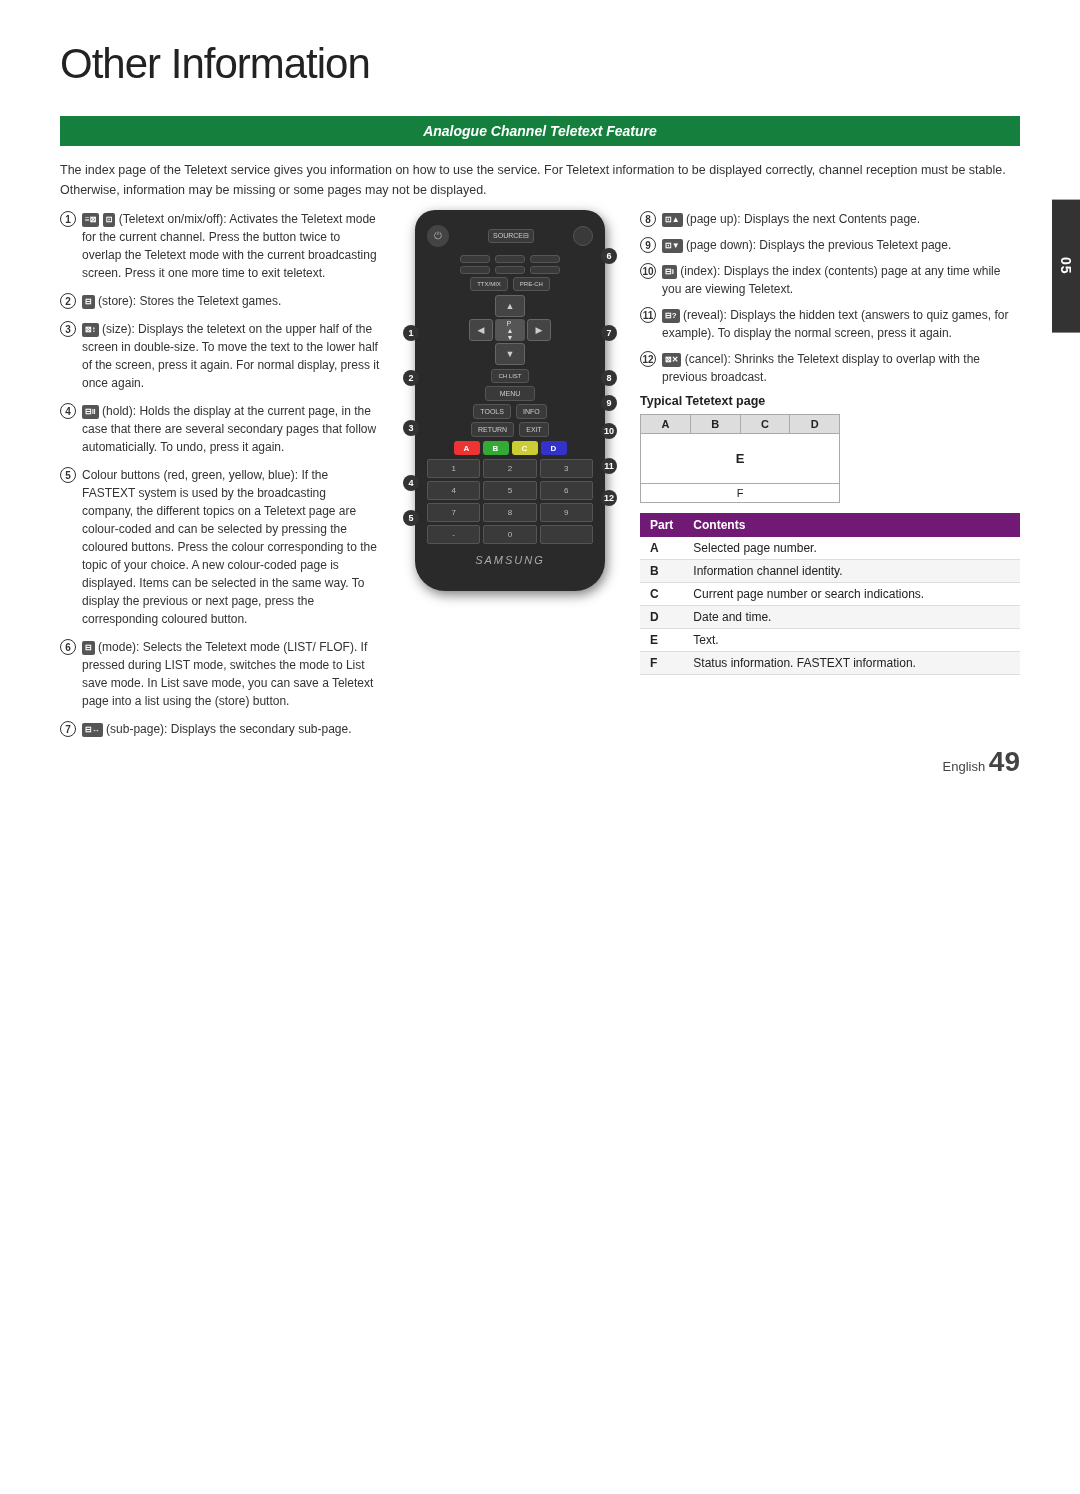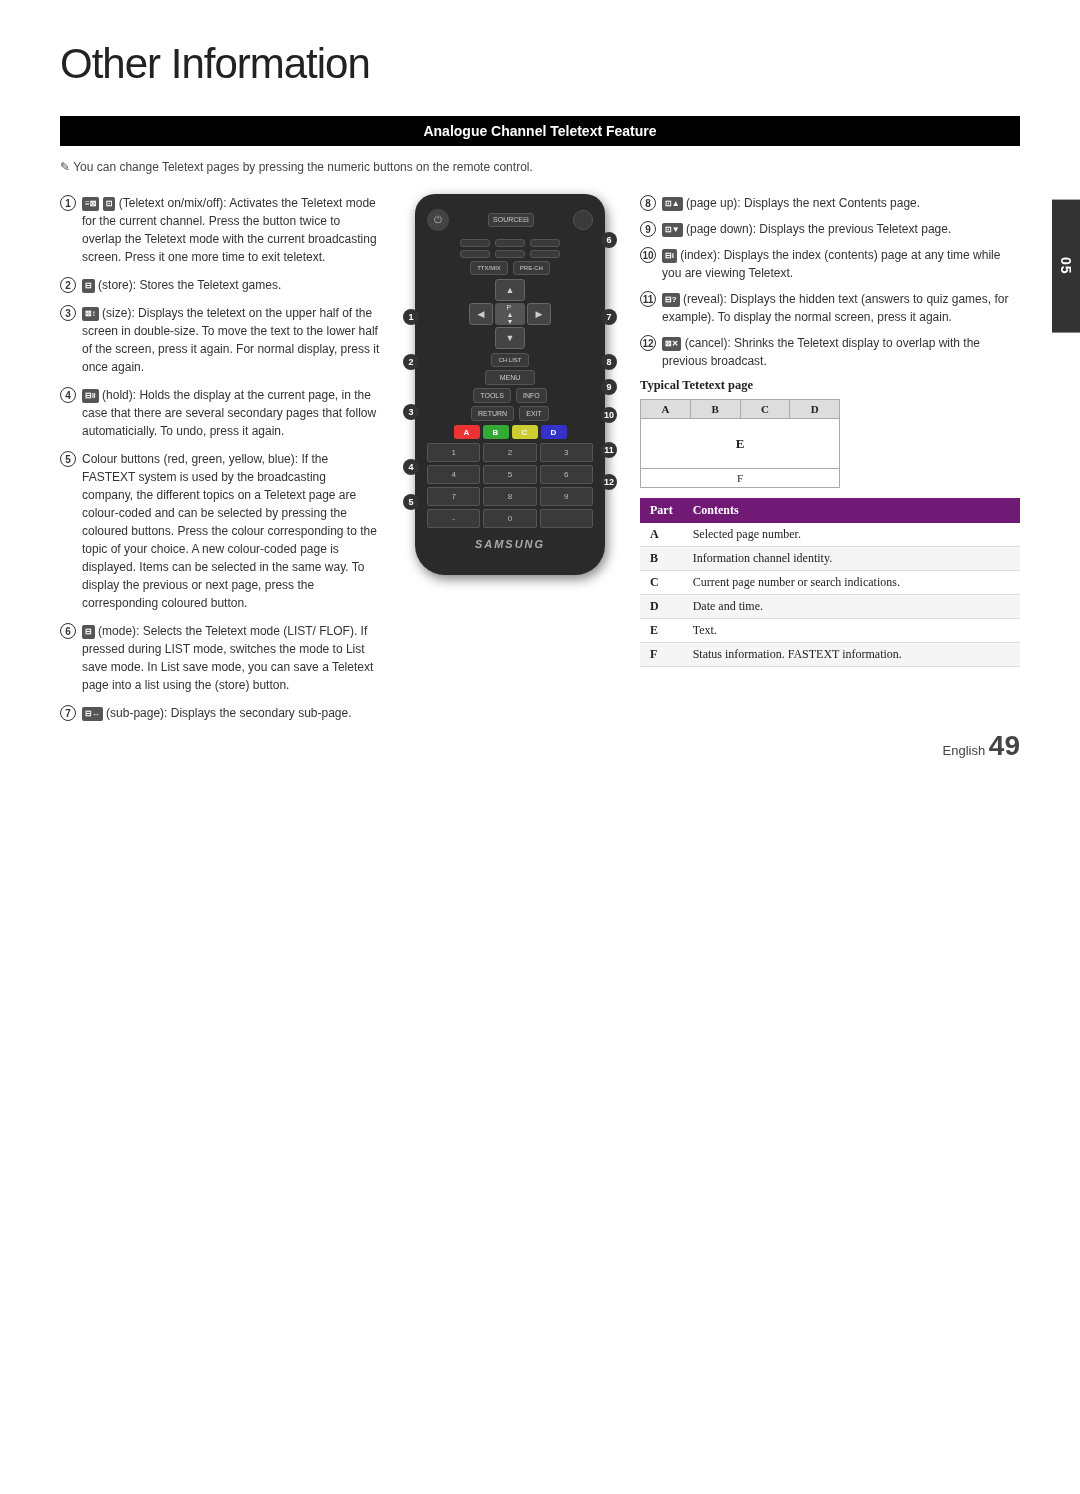--- a/index.html
+++ b/index.html
@@ -20,27 +20,28 @@
 
     .page-title {
       font-size: 42px;
       font-weight: 300;
       color: #222;
       margin-bottom: 28px;
       letter-spacing: -1px;
     }
 
     .section-header {
-      background: #000000;
+      background: #15803d;
       color: #fff;
       text-align: center;
       font-weight: bold;
       font-size: 14px;
       padding: 7px 10px;
       margin-bottom: 14px;
+      font-style: italic;
     }
 
     .intro-text {
       font-size: 12.5px;
       line-height: 1.6;
       color: #333;
       margin-bottom: 8px;
     }
 
     .note-text {
@@ -244,21 +245,21 @@
       font-size: 8px;
       padding: 4px 0;
       flex: 1;
       text-align: center;
     }
 
     .samsung-logo {
       text-align: center;
       color: #aaa;
       font-size: 11px;
-      font-weight: bold;
+      font-weight: normal;
       letter-spacing: 2px;
       margin-top: 10px;
       font-style: italic;
     }
 
     
     .remote-wrapper {
       position: relative;
     }
 
@@ -288,21 +289,20 @@
       gap: 6px;
       margin-bottom: 8px;
       font-size: 12px;
       line-height: 1.5;
       color: #333;
     }
 
     
     .teletext-section {
       margin-top: 1px;
-      font-family: Liberation Serif, serif;
     }
 
     .teletext-title {
       font-weight: bold;
       font-size: 12.5px;
       margin-bottom: 6px;
     }
 
     .teletext-preview {
       border: 1px solid #aaa;
@@ -430,22 +430,22 @@
 
   <div class="side-tab">
     <span class="side-tab-number">05</span>
     <span class="side-tab-text">Other Information</span>
   </div>
 
   <h1 class="page-title">Other Information</h1>
 
   <div class="section-header">Analogue Channel Teletext Feature</div>
 
-
-  <p class="note-text">You can change Teletext pages by pressing the numeric buttons on the remote control.</p>
+  <p class="intro-text">The index page of the Teletext service gives you information on how to use the service. For Teletext information to be displayed correctly, channel reception must be stable. Otherwise, information may be missing or some pages may not be displayed.</p>
+
 
   <div class="main-content">
 
     <div class="left-column">
       <ul class="feature-list">
 
         <li>
           <span class="circle-num">1</span>
           <span>
             <span class="icon-small">≡⊠</span>

